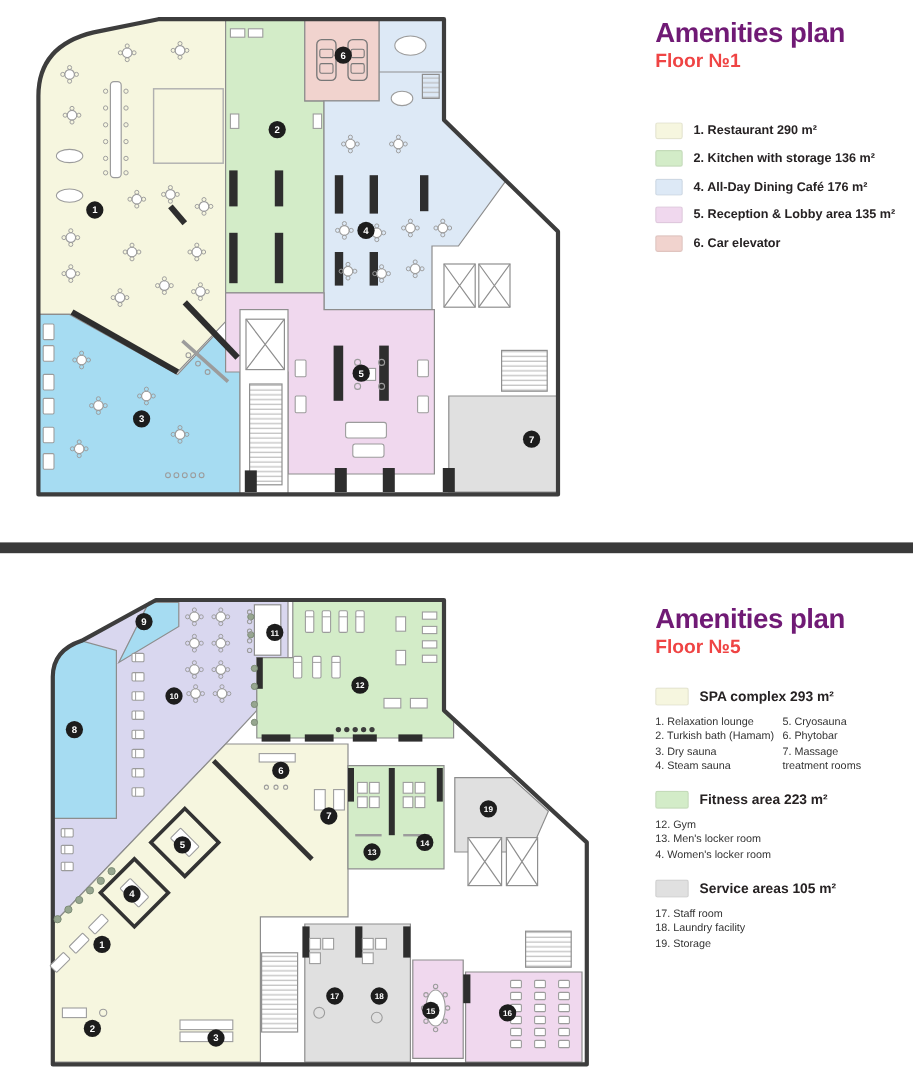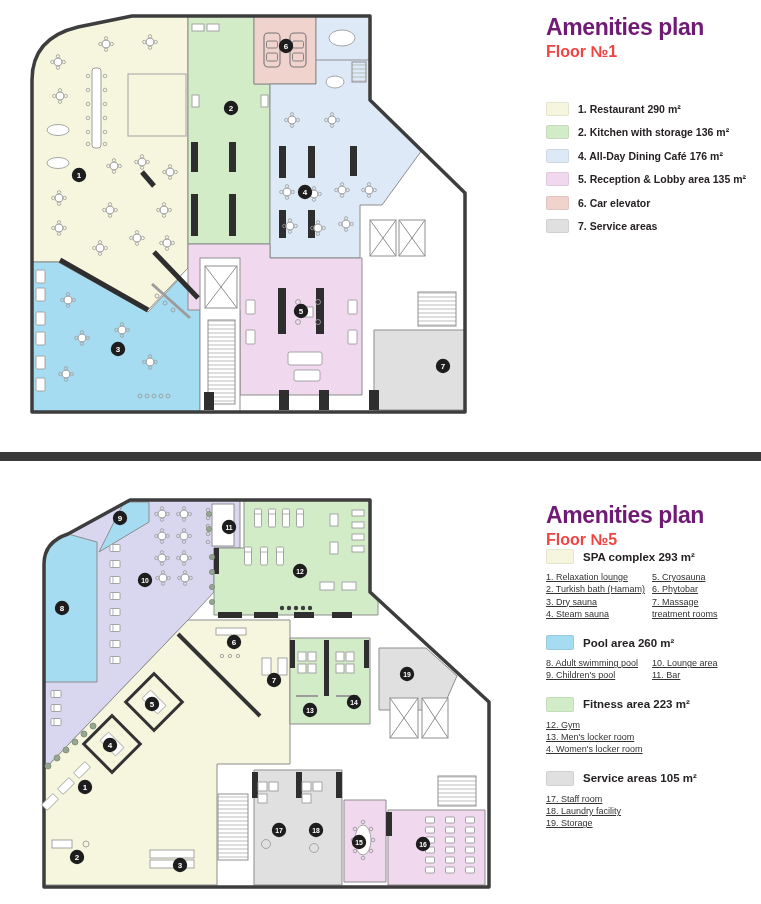--- a/index.html
+++ b/index.html
@@ -20,29 +20,29 @@
   .sw{width:21px;height:12px;border-radius:2px;margin-right:9px;flex:0 0 auto;border:1px solid rgba(0,0,0,0.07);}
   .lg-label{font-size:10.5px;font-weight:700;color:#262223;white-space:nowrap;}
   .sw-restaurant{background:#f6f6df;}
   .sw-kitchen{background:#d3ecc8;}
   .sw-bar{background:#a6dcf2;}
   .sw-cafe{background:#dde9f6;}
   .sw-reception{background:#f0d8ee;}
   .sw-carelev{background:#f1d3ce;}
   .sw-service{background:#e0e0e0;}
   .sw-conference{background:#e2def4;}
-  .groups{margin-top:0;}
+  .groups{margin-top:24px;}
   .group{margin-bottom:15px;}
   .g-head{display:flex;align-items:center;margin-bottom:7px;}
   .g-head .sw{width:26px;height:13px;}
   .g-head .lg-label{font-size:11.5px;}
   .g-items{display:flex;}
   .g-col1{width:106px;}
   .g-col2{width:100px;}
-  .g-item{font-size:9px;color:#333;line-height:12.3px;white-space:nowrap;text-decoration:underline;}
+  .g-item{font-size:9px;color:#333;line-height:12.3px;white-space:nowrap;}
 </style>
 </head>
 <body>
 
 <div class="poster">
 
   <div class="section" id="sec1">
 
     <svg class="plan" width="545" height="452" viewBox="0 0 545 452">
       <defs>
@@ -277,24 +277,20 @@
             <span class="sw sw-cafe"></span>
             <span class="lg-label">4. All-Day Dining Café 176 m²</span>
           </div>
         <div class="lg-row">
             <span class="sw sw-reception"></span>
             <span class="lg-label">5. Reception &amp; Lobby area 135 m²</span>
           </div>
         <div class="lg-row">
             <span class="sw sw-carelev"></span>
             <span class="lg-label">6. Car elevator</span>
-          </div>
-        <div class="lg-row">
-            <span class="sw sw-service"></span>
-            <span class="lg-label">7. Service areas</span>
           </div>
       </div>
     </div>
   </div>
 
   <div class="section" id="sec2">
     <div class="divider"></div>
 
     <svg class="plan" width="545" height="452" viewBox="0 0 545 452">
 
@@ -595,36 +591,20 @@
             </div>
             <div class="g-col2">
               <div class="g-item">5. Cryosauna</div>
               <div class="g-item">6. Phytobar</div>
               <div class="g-item">7. Massage</div>
               <div class="g-item">treatment rooms</div>
             </div>
           </div>
         </div>
 
-        <div class="group">
-          <div class="g-head">
-              <span class="sw sw-bar"></span>
-              <span class="lg-label">Pool area 260 m²</span>
-            </div>
-          <div class="g-items">
-            <div class="g-col1">
-              <div class="g-item">8. Adult swimming pool</div>
-              <div class="g-item">9. Children's pool</div>
-            </div>
-            <div class="g-col2">
-              <div class="g-item">10. Lounge area</div>
-              <div class="g-item">11. Bar</div>
-            </div>
-          </div>
-        </div>
 
         <div class="group">
           <div class="g-head">
               <span class="sw sw-kitchen"></span>
               <span class="lg-label">Fitness area 223 m²</span>
             </div>
           <div class="g-items">
             <div class="g-col1" style="width:140px;">
               <div class="g-item">12. Gym</div>
               <div class="g-item">13. Men's locker room</div>

